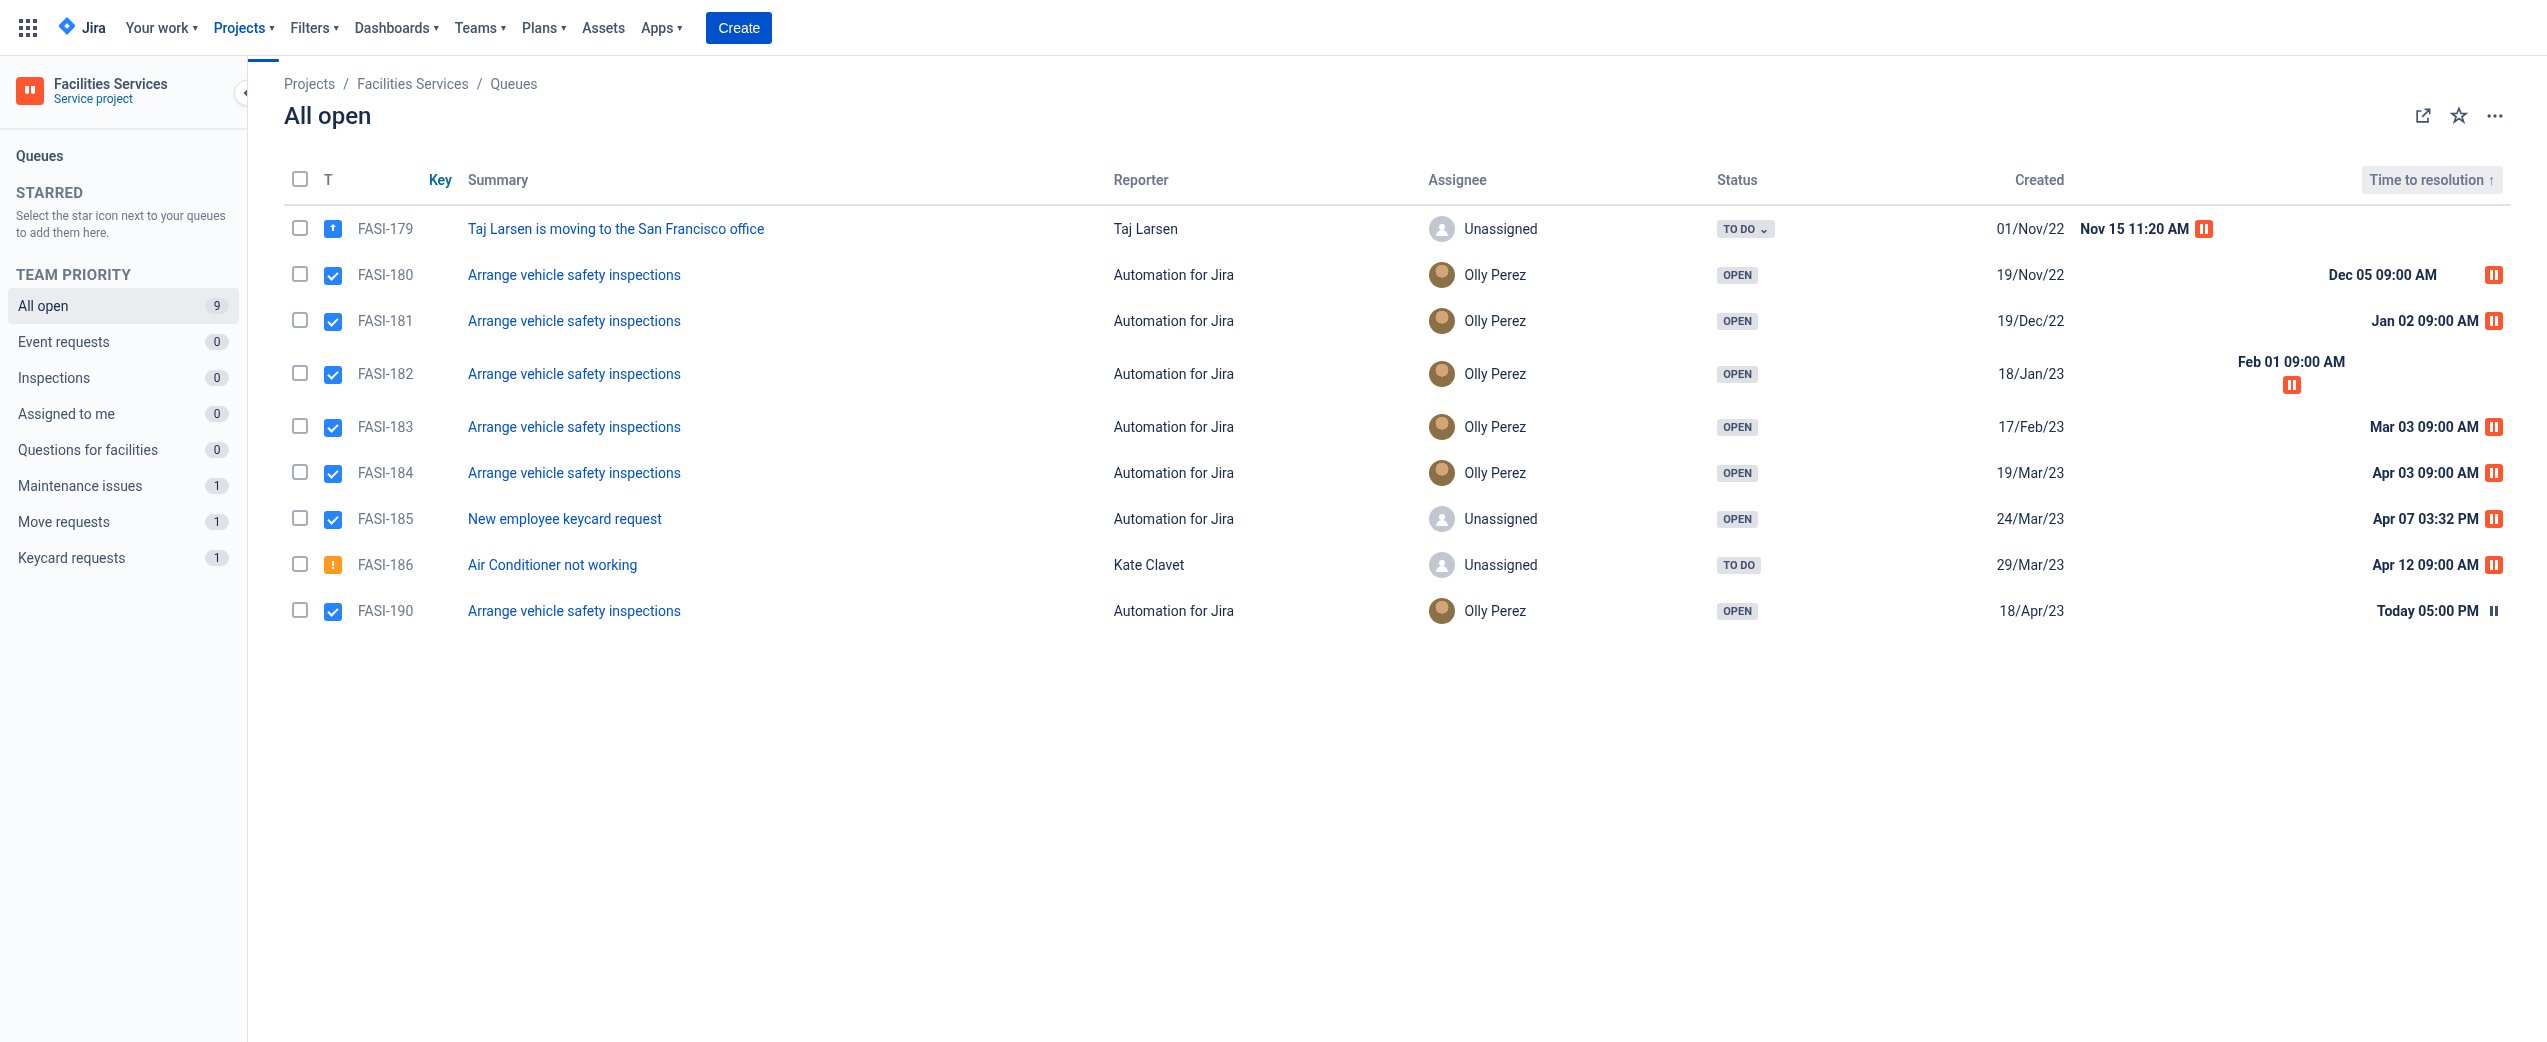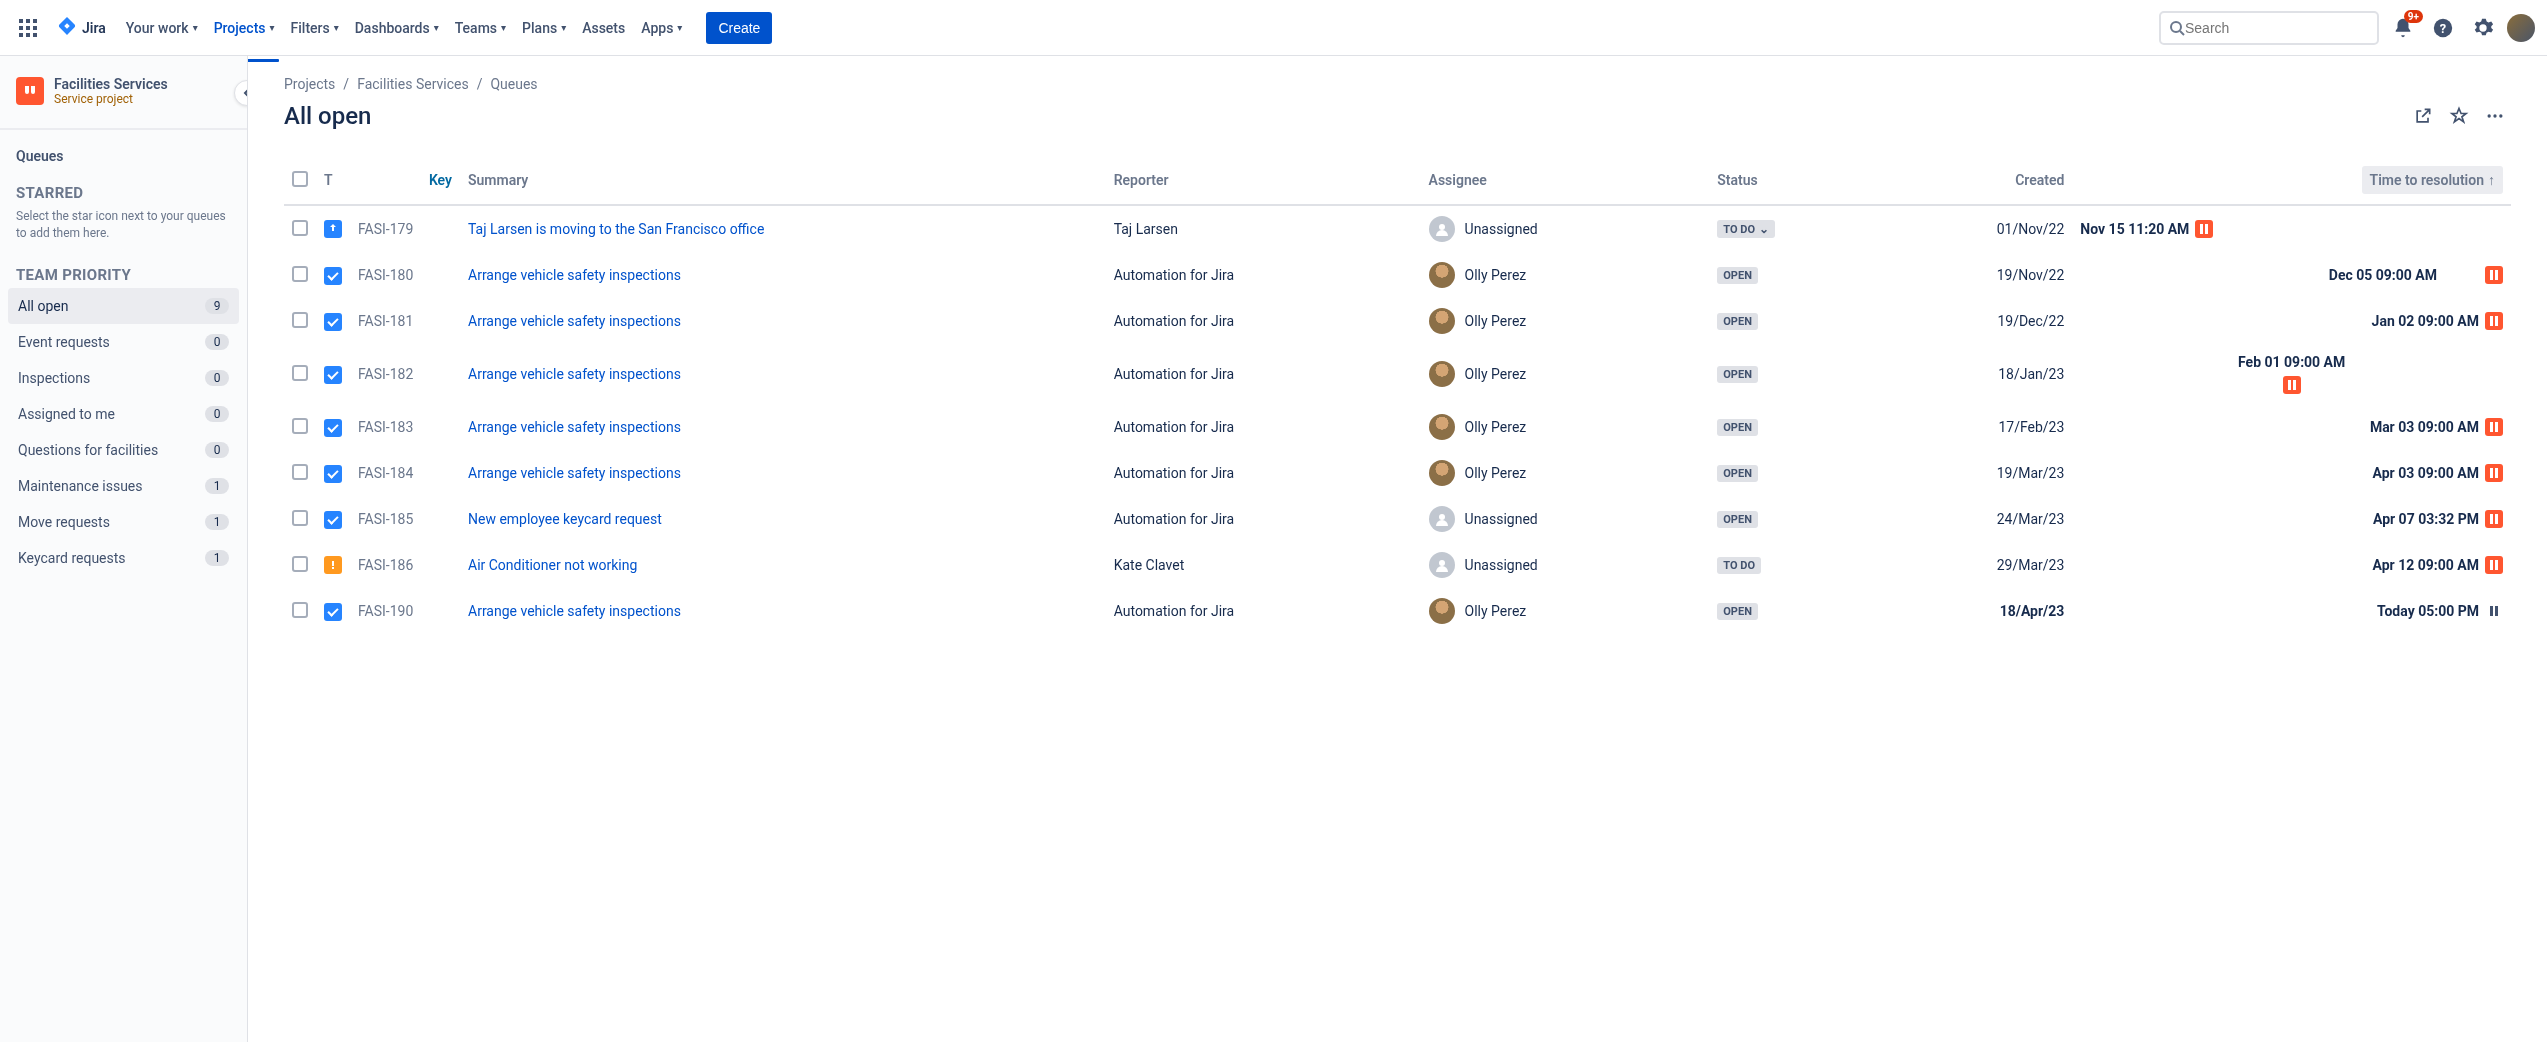--- a/index.html
+++ b/index.html
@@ -24,21 +24,21 @@
 .avatar-img { width: 28px; height: 28px; border-radius: 50%; background: linear-gradient(135deg,#8a6d3b,#4a5568); cursor: pointer; }
 
 
 .layout { display: flex; height: calc(100vh - 56px); }
 .sidebar { width: 248px; border-right: 1px solid #DFE1E6; background: #FAFBFC; padding: 20px 8px 8px 8px; position: relative; overflow-y: auto; }
 .collapse-btn { position: absolute; right: -13px; top: 24px; width: 26px; height: 26px; border-radius: 50%; background: #fff; border: 1px solid #DFE1E6; box-shadow: 0 1px 3px rgba(0,0,0,0.1); display: flex; align-items: center; justify-content: center; cursor: pointer; z-index: 5; }
 
 .project-header { display: flex; align-items: center; gap: 10px; padding: 0 8px 16px 8px; }
 .project-icon { width: 28px; height: 28px; border-radius: 4px; background: #FF5630; display: flex; align-items: center; justify-content: center; }
 .project-title { font-weight: 600; font-size: 14px; color: #42526E; }
-.project-sub { font-size: 12px; color: #a16207; }
+.project-sub { font-size: 12px; color: #0369a1; }
 
 .back-link { display: flex; align-items: center; gap: 14px; padding: 10px 8px; cursor: pointer; color: #42526E; }
 .back-circle { width: 26px; height: 26px; border-radius: 50%; background: #42526E; display: flex; align-items: center; justify-content: center; }
 .hr { height: 2px; background: #EBECF0; margin: 6px -8px; }
 
 .section-title { font-weight: 600; font-size: 14px; color: #42526E; padding: 12px 8px 8px 8px; }
 .section-sub { font-size: 15px; font-weight: 700; color: #6B778C; letter-spacing: 0.3px; padding: 12px 8px 4px 8px; }
 .starred-hint { font-size: 12px; color: #6B778C; padding: 2px 8px 12px 8px; line-height: 1.4; }
 
 .queue-item { display: flex; align-items: center; justify-content: space-between; padding: 10px 10px; border-radius: 4px; cursor: pointer; color: #42526E; }
@@ -153,47 +153,20 @@
         </div>
         <div class="nav-item-wrap">
           <div class="nav-item">
             <span>Apps</span>
             <span class="chevron">▾</span>
           </div>
         </div>
       </div>
     <button class="create-btn">Create</button>
   </div>
-  <div class="topnav-right">
-    <div class="search-box">
-      <svg width="16" height="16" viewBox="0 0 16 16">
-          <circle cx="7" cy="7" r="5" fill="none" stroke="#6B778C" stroke-width="2"></circle>
-          <line x1="11" y1="11" x2="15" y2="15" stroke="#6B778C" stroke-width="2"></line>
-        </svg>
-      <input type="text" placeholder="Search" style="">
-    </div>
-    <div class="icon-btn">
-      <svg width="22" height="22" viewBox="0 0 24 24">
-          <path fill="#42526E" d="M12 2a6 6 0 00-6 6v4l-2 3v1h16v-1l-2-3V8a6 6 0 00-6-6zm0 20a2 2 0 002-2h-4a2 2 0 002 2z"></path>
-        </svg>
-      <span class="notif-badge">9+</span>
-    </div>
-    <div class="icon-btn">
-      <svg width="22" height="22" viewBox="0 0 24 24">
-          <circle cx="12" cy="12" r="10" fill="#42526E"></circle>
-          <text x="12" y="17" text-anchor="middle" fill="#fff" font-size="14" font-weight="bold">?</text>
-        </svg>
-    </div>
-    <div class="icon-btn">
-      <svg width="22" height="22" viewBox="0 0 24 24">
-          <path fill="#42526E" d="M12 8a4 4 0 100 8 4 4 0 000-8zm9 4l2 2-2 3-3-1a8 8 0 01-2 1l-1 3h-4l-1-3a8 8 0 01-2-1l-3 1-2-3 2-2v-2l-2-2 2-3 3 1a8 8 0 012-1l1-3h4l1 3a8 8 0 012 1l3-1 2 3-2 2v2z"></path>
-        </svg>
-    </div>
-    <div class="avatar-img"></div>
-  </div>
 </div>
 
 <div class="layout">
 
   <div class="sidebar">
     <div class="collapse-btn">
       <svg width="12" height="12" viewBox="0 0 12 12">
           <path d="M8 2L4 6l4 4" fill="none" stroke="#42526E" stroke-width="2"></path>
         </svg>
     </div>
@@ -538,21 +511,21 @@
             <td class="key-cell">FASI-190</td>
             <td style="max-width: 280px;"><a class="summary-link">Arrange vehicle safety inspections</a></td>
             <td>Automation for Jira</td>
             <td>
               <div class="assignee-cell">
                 <div class="avatar-sm person"></div>
                 <span>Olly Perez</span>
               </div>
             </td>
             <td><span class="status-badge">OPEN</span></td>
-            <td class="created-cell" style="text-align: right; font-weight: bold;">18/Apr/23</td>
+            <td class="created-cell" style="text-align: right;">18/Apr/23</td>
             <td style="text-align: right;">
               <div class="sla-cell" style="justify-content: flex-end;">
                 <span class="sla-time">Today 05:00 PM</span>
                 <span class="sla-icon gray">
                   <span class="sla-pause">
                     <span></span>
                     <span></span>
                   </span>
                 </span>
               </div>

